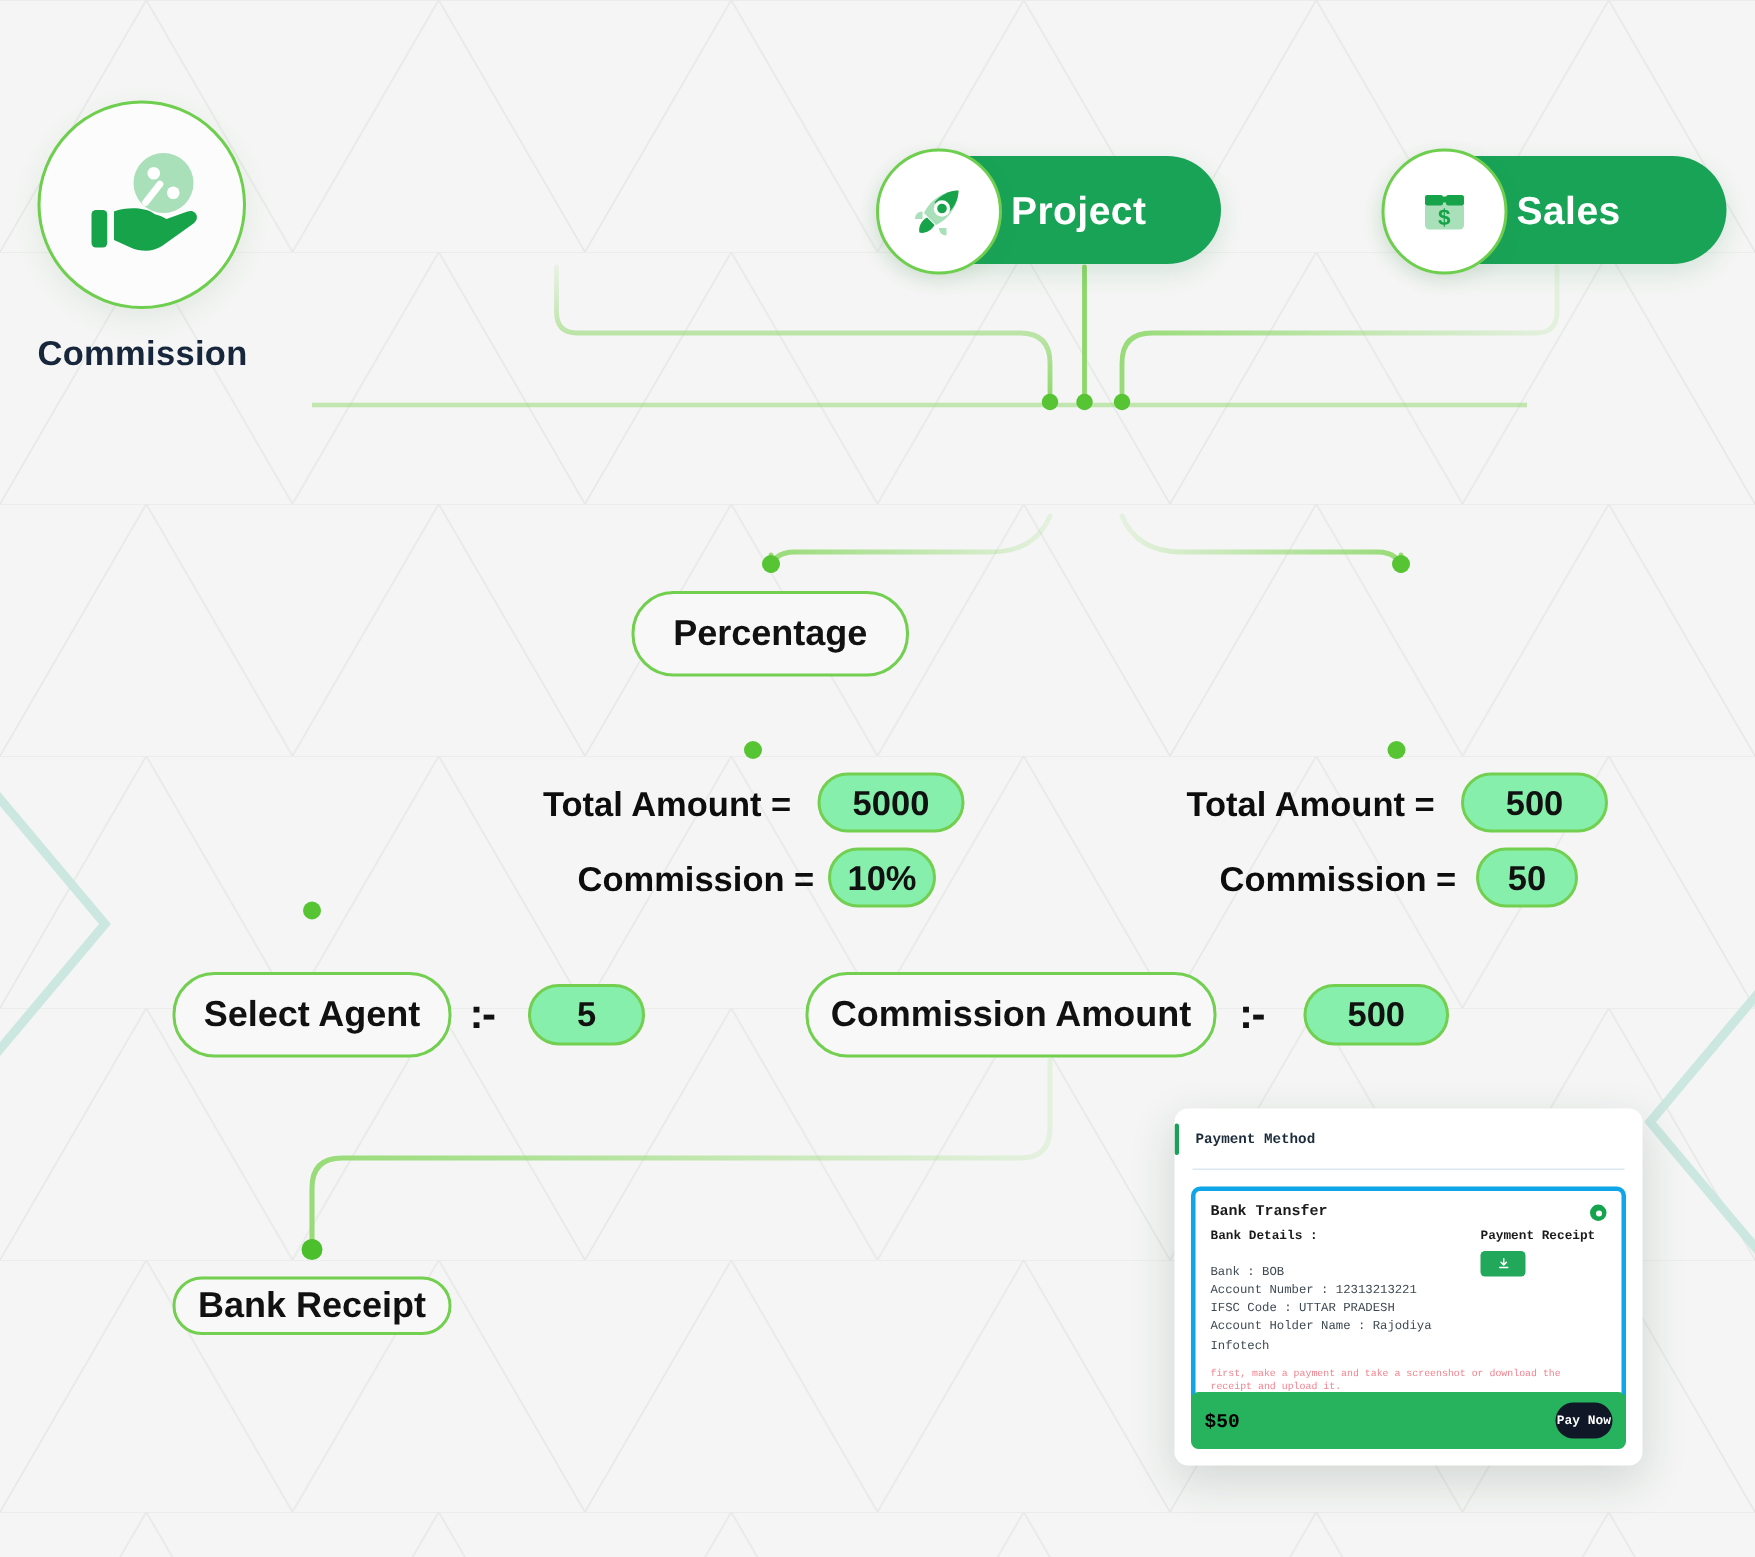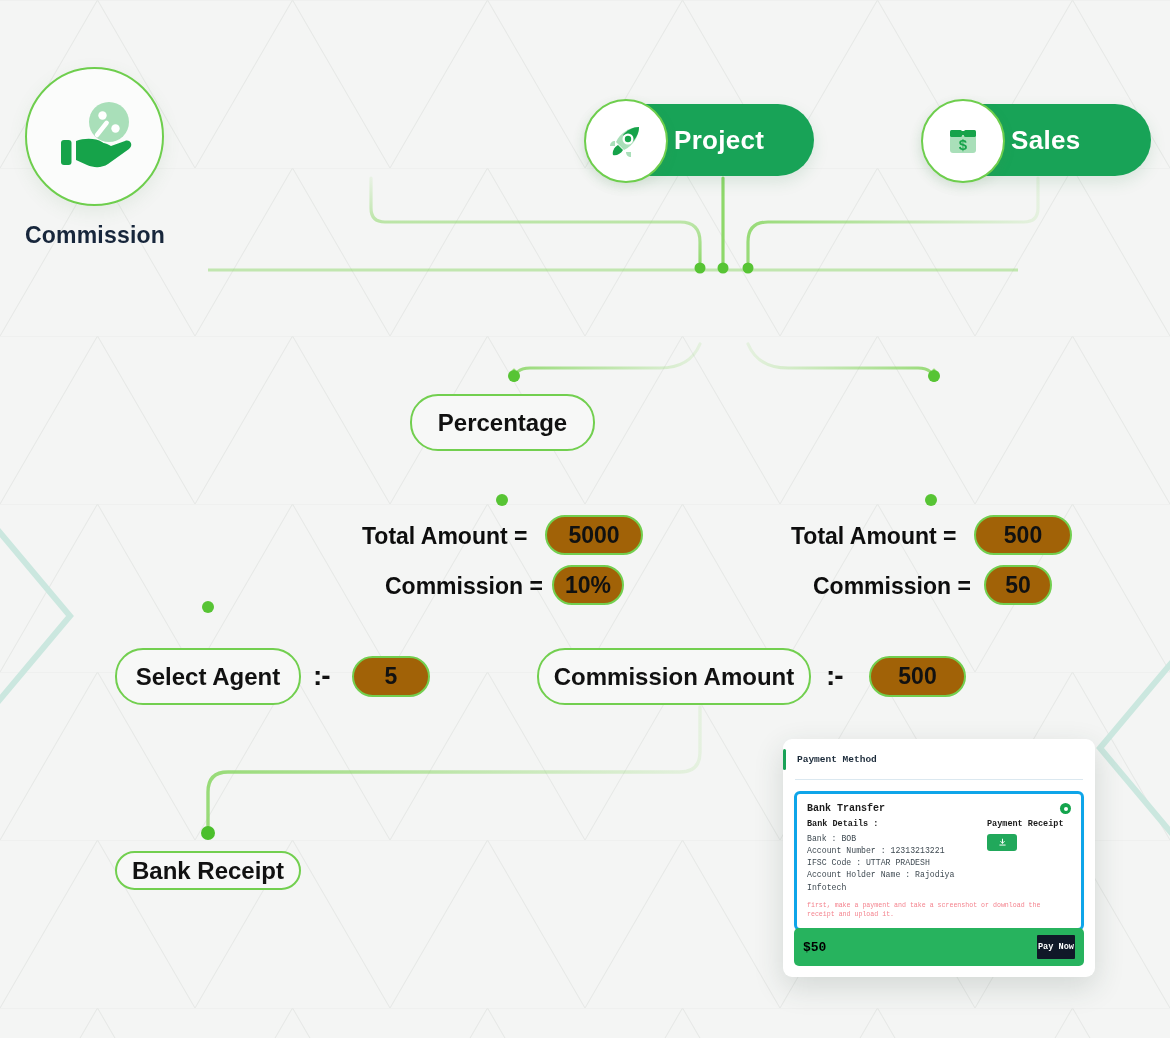--- a/index.html
+++ b/index.html
@@ -47,29 +47,29 @@
     left:611px;top:288px;width:225px;height:52px;border-radius:26px;
     background:#17a355;color:#fff;font-size:21px;font-weight:600;
     justify-content:center;box-shadow:0 5px 14px rgba(30,120,60,.16);
   }
 
   
   .onode{
     border:2.2px solid #72cf4f;background:#f7f8f7;border-radius:28px;
     color:#111;justify-content:center;font-weight:600;
   }
-  #node-percentage{left:410px;top:394px;width:185px;height:57px;font-size:24px;}
+  #node-percentage{left:421px;top:394px;width:185px;height:57px;font-size:24px;}
   #node-fixed{left:839px;top:394px;width:185px;height:57px;font-size:24px;}
   #node-select-agent{left:115px;top:648px;width:186px;height:57px;font-size:24px;}
   #node-commission-amount{left:537px;top:648px;width:274px;height:57px;font-size:24px;}
   #node-bank-receipt{left:115px;top:851px;width:186px;height:39px;font-size:24px;}
 
   
   .chip{
-    border:2.2px solid #72cf4f;background:#a16207;border-radius:22px;
+    border:2.2px solid #72cf4f;background:#86efac;border-radius:22px;
     color:#111;justify-content:center;font-weight:600;font-size:23px;
   }
   #chip-pct-total{left:545px;top:515px;width:98px;height:40px;}
   #chip-pct-comm{left:552px;top:565px;width:72px;height:40px;}
   #chip-fix-total{left:974px;top:515px;width:98px;height:40px;}
   #chip-fix-comm{left:984px;top:565px;width:68px;height:40px;}
   #chip-agent-val{left:352px;top:656px;width:78px;height:41px;}
   #chip-amount-val{left:869px;top:656px;width:97px;height:41px;}
 
   
@@ -99,37 +99,37 @@
     padding:9px 10px 8px 10px;position:relative;min-height:95px;
     box-shadow:0 1px 3px rgba(0,0,0,.03);
   }
   #pm-bt-title{font-size:10px;font-weight:700;color:#1b1b1b;margin-bottom:5px;}
   #pm-radio{position:absolute;right:10px;top:9px;width:11px;height:11px;border-radius:50%;
     background:#14a44d;display:flex;align-items:center;justify-content:center;}
   #pm-radio i{width:4px;height:4px;border-radius:50%;background:#fff;display:block;}
   #pm-cols{display:flex;}
   #pm-left{flex:1;}
   #pm-right{width:84px;padding-left:4px;}
-  #pm-bd-label{font-size:8.5px;font-weight:700;color:#1b1b1b;margin-bottom:4px;}
+  #pm-bd-label{font-size:8.5px;font-weight:700;color:#1b1b1b;margin-bottom:14px;}
   .pm-line{font-size:8.2px;color:#3f4a52;line-height:1.48;}
   #pm-receipt-label{font-size:8.5px;font-weight:700;color:#1b1b1b;margin-bottom:5px;}
   #pm-upload-btn{
     width:30px;height:17px;background:#21a85b;border-radius:3px;
     display:flex;align-items:center;justify-content:center;cursor:pointer;
   }
   #pm-note{font-size:6.6px;color:#f4838e;line-height:1.45;margin-top:7px;}
   #pm-pay-bar{
     position:absolute;left:11px;right:11px;bottom:11px;height:38px;background:#27b35e;
     border-radius:5px;display:flex;align-items:center;justify-content:space-between;
     padding:0 9px;
   }
   #pm-amount{color:#000000;font-size:13px;font-weight:700;}
   #pm-pay-now{
     background:#101828;color:#fff;font-size:8.6px;font-weight:700;
-    padding:7px 1px;border-radius:1px;cursor:pointer;
+    padding:7px 1px;border-radius:12px;cursor:pointer;
   }
 </style>
 </head>
 <body>
 
 <div id="stage">
 
   <svg class="layer">
     <defs>
       <pattern id="tri" width="195" height="168" patternUnits="userSpaceOnUse">

